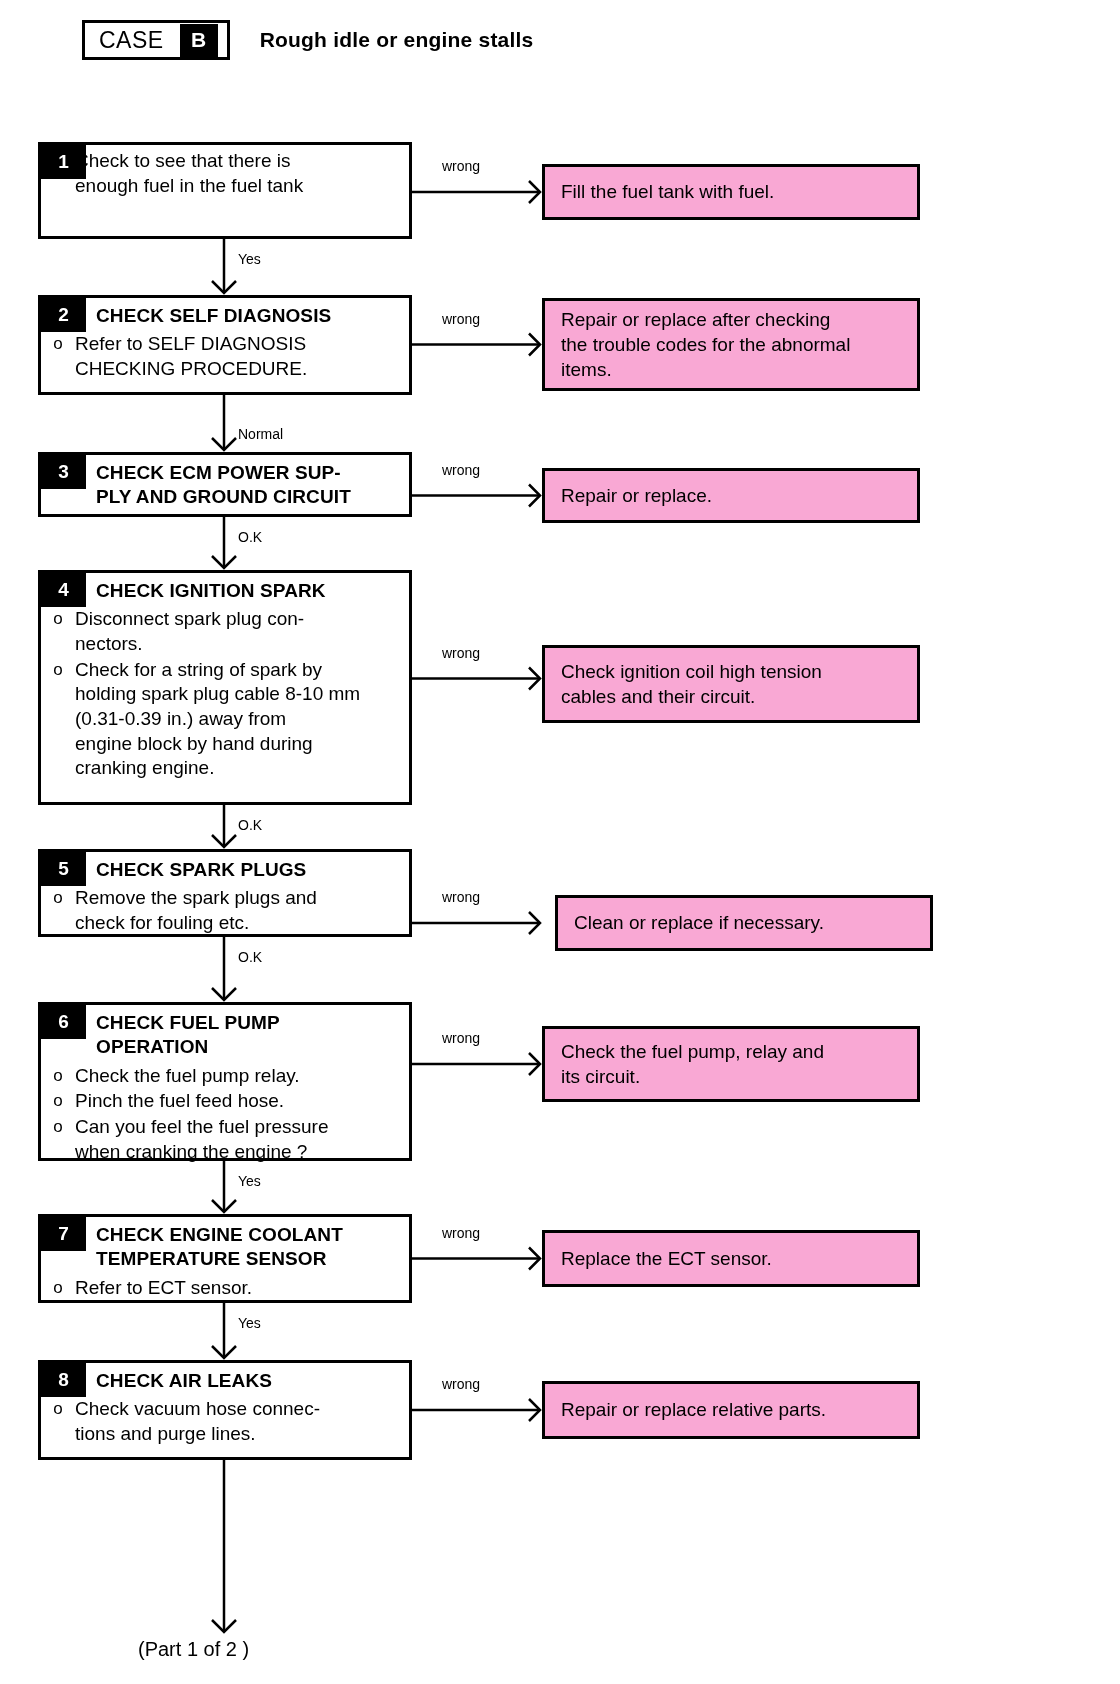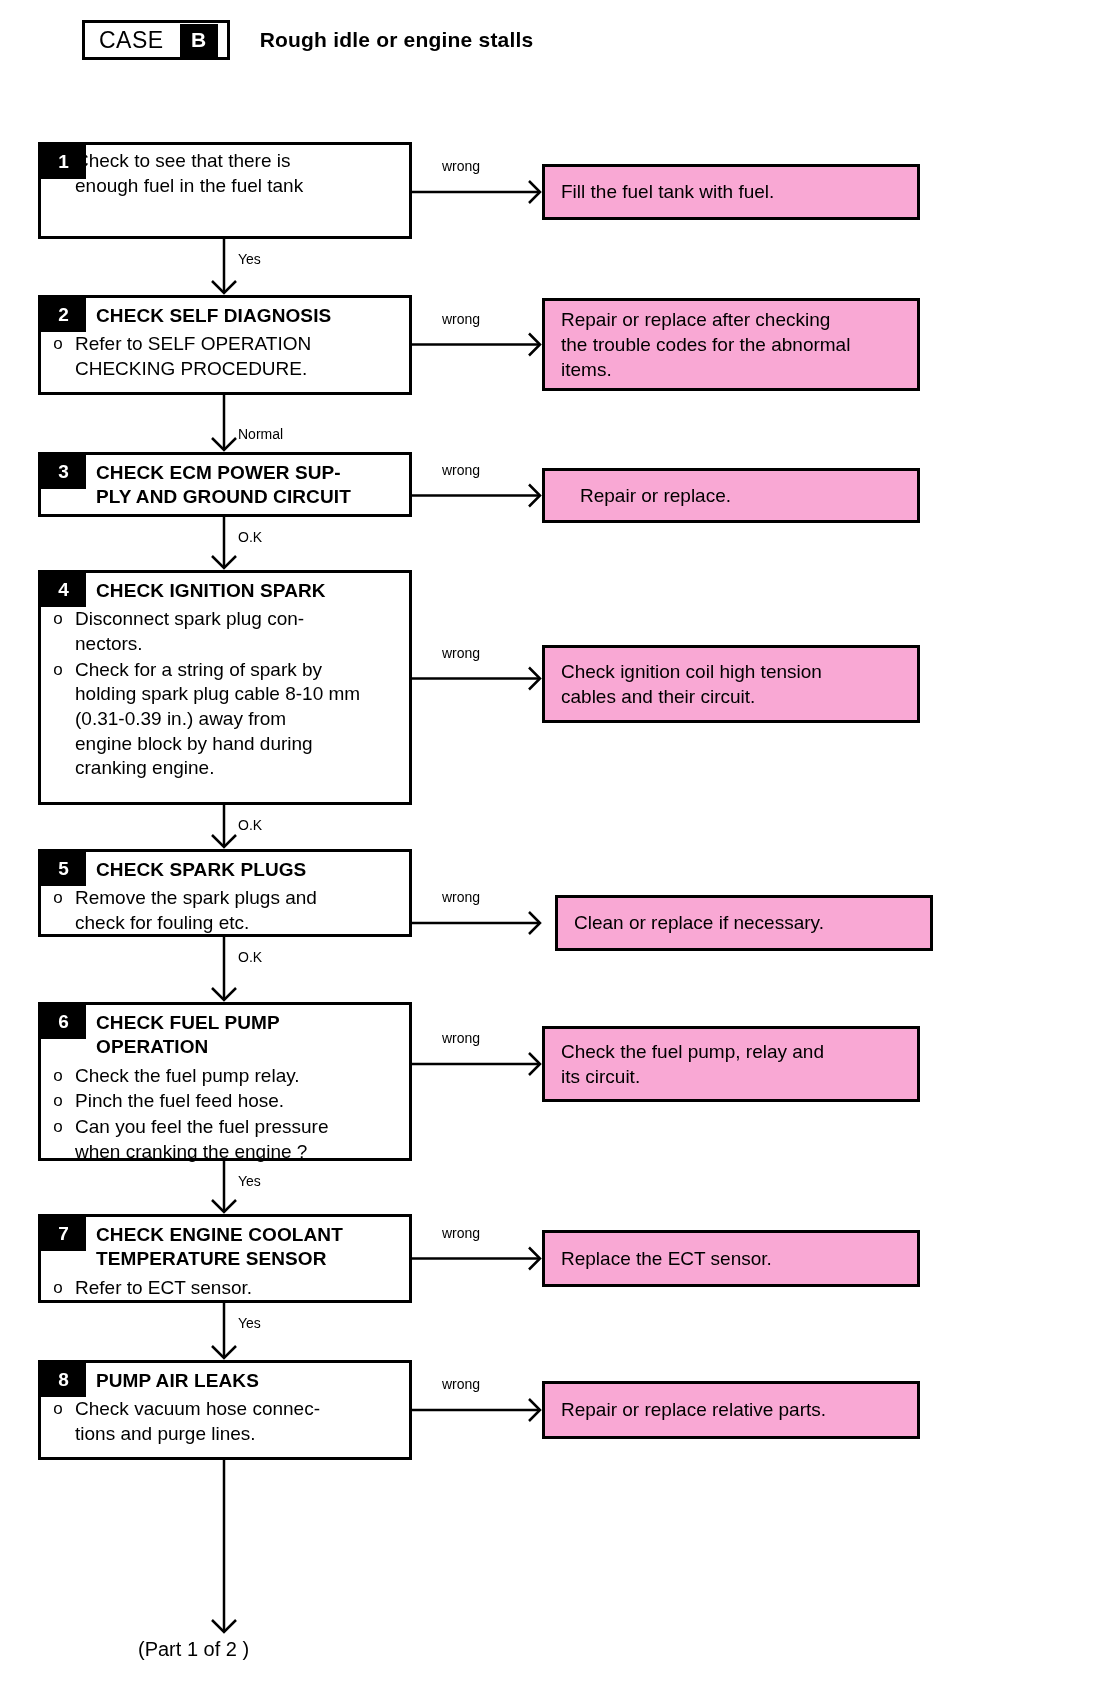--- a/index.html
+++ b/index.html
@@ -210,38 +210,38 @@
         <div class="result-text">Fill the fuel tank with fuel.</div>
       </div>
       <div class="edge-label" style="left: 442px; top: 158px;">wrong</div>
       <div class="edge-label" style="left: 238px; top: 251px;">Yes</div>
       <div class="step-box" style="top: 295px; height: 100px;">
         <div class="step-num">2</div>
         <div class="step-title">CHECK SELF DIAGNOSIS</div>
         <div class="step-body">
           <div class="bullet-row">
             <span class="bullet-mark">o</span>
-            <span class="bullet-text">Refer to SELF OPERATION
+            <span class="bullet-text">Refer to SELF DIAGNOSIS
 CHECKING PROCEDURE.</span>
           </div>
         </div>
       </div>
       <div class="result-box" style="top: 298px; height: 93px;">
         <div class="result-text">Repair or replace after checking
 the trouble codes for the abnormal
 items.</div>
       </div>
       <div class="edge-label" style="left: 442px; top: 310.5px;">wrong</div>
       <div class="edge-label" style="left: 238px; top: 407px; margin-top: 19px;">Normal</div>
       <div class="step-box" style="top: 452px; height: 65px;">
         <div class="step-num">3</div>
         <div class="step-title">CHECK ECM POWER SUP-
 PLY AND GROUND CIRCUIT</div>
       </div>
-      <div class="result-box" style="top: 468px; height: 55px; padding-left: 19px;">
+      <div class="result-box" style="top: 468px; height: 55px;">
         <div class="result-text">Repair or replace.</div>
       </div>
       <div class="edge-label" style="left: 442px; top: 461.5px;">wrong</div>
       <div class="edge-label" style="left: 238px; top: 529px;">O.K</div>
       <div class="step-box" style="top: 570px; height: 235px;">
         <div class="step-num">4</div>
         <div class="step-title">CHECK IGNITION SPARK</div>
         <div class="step-body">
           <div class="bullet-row">
             <span class="bullet-mark">o</span>
@@ -317,21 +317,21 @@
           </div>
         </div>
       </div>
       <div class="result-box" style="top: 1230px; height: 57px;">
         <div class="result-text">Replace the ECT sensor.</div>
       </div>
       <div class="edge-label" style="left: 442px; top: 1224.5px;">wrong</div>
       <div class="edge-label" style="left: 238px; top: 1315px;">Yes</div>
       <div class="step-box" style="top: 1360px; height: 100px;">
         <div class="step-num">8</div>
-        <div class="step-title">PUMP AIR LEAKS</div>
+        <div class="step-title">CHECK AIR LEAKS</div>
         <div class="step-body">
           <div class="bullet-row">
             <span class="bullet-mark">o</span>
             <span class="bullet-text">Check vacuum hose connec-
 tions and purge lines.</span>
           </div>
         </div>
       </div>
       <div class="result-box" style="top: 1381px; height: 58px;">
         <div class="result-text">Repair or replace relative parts.</div>

